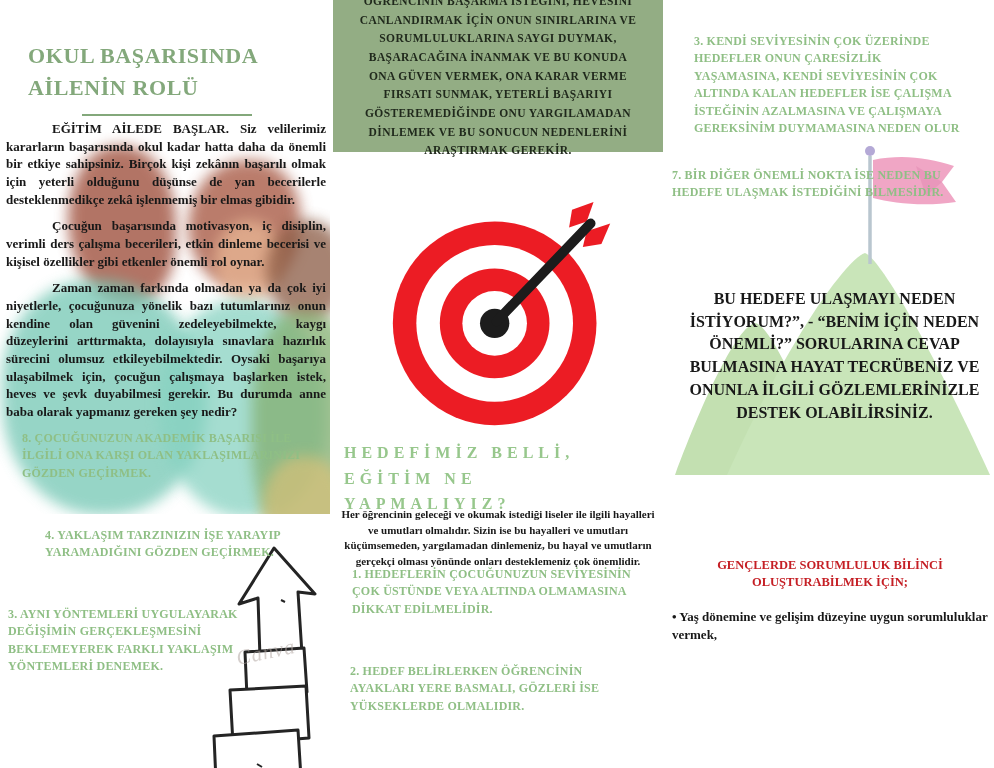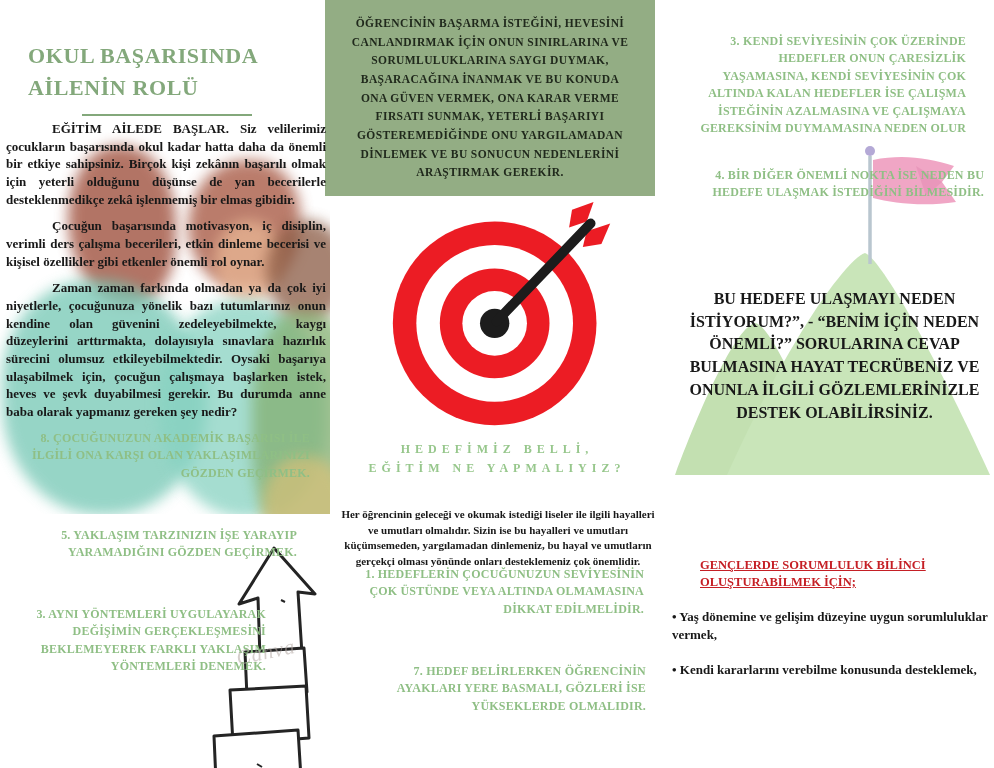--- a/index.html
+++ b/index.html
@@ -20,58 +20,58 @@
   .b-body-left  {left:2px;top:172px;width:205px;height:235px;background:#74c7b4;border-radius:45% 55% 50% 50%;opacity:.75;}
   .b-body-mid   {left:158px;top:192px;width:168px;height:218px;background:#87d2c1;border-radius:50% 50% 45% 55%;opacity:.75;}
   .b-hair-right {left:266px;top:112px;width:82px;height:102px;background:#8a5a43;border-radius:50%;opacity:.75;}
   .b-body-right {left:252px;top:202px;width:115px;height:232px;background:#83af70;border-radius:45% 55% 55% 45%;opacity:.75;}
   .b-accent     {left:262px;top:348px;width:85px;height:112px;background:#d8c078;border-radius:50% 50% 42% 58%;opacity:.7;}
 
   .intro{left:6px;top:120px;width:320px;z-index:2;color:var(--text_black,#181818);
          font-size:13px;font-weight:700;line-height:1.36;text-align:justify;}
   .intro p{margin:0 0 9px 0;text-indent:46px;}
 
-  .green-item{position:absolute;color:var(--green_item,#8fbf85);font-weight:700;text-align:right;
+  .green-item{position:absolute;color:var(--green_item,#8fbf85);font-weight:700;text-align:left;
               line-height:1.45;letter-spacing:.2px;font-size:12px;z-index:2;}
   .li1{left:22px;top:430px;width:288px;}
   .li2{left:45px;top:527px;width:252px;}
   .li3{left:8px; top:606px;width:258px;}
 
   .stairs{left:205px;top:542px;width:140px;height:226px;z-index:1;}
   .watermark{left:236px;top:640px;z-index:3;font-style:italic;font-size:21px;color:#b3a8a4;
              opacity:.55;transform:rotate(-12deg);letter-spacing:1px;}
 
   
-  .intro-box{left:325px;top:0;width:330px;height:196px;background:var(--green_box,#93ad84);
+  .intro-box{left:333px;top:0;width:330px;height:152px;background:var(--green_box,#93ad84);
              display:flex;align-items:center;justify-content:center;box-sizing:border-box;padding:0 24px;}
   .intro-box-text{color:var(--box_text,#20291c);font-size:11.5px;font-weight:700;text-align:center;
                   line-height:1.62;letter-spacing:.4px;}
 
   .target{left:385px;top:198px;width:235px;height:235px;}
 
-  .mid-heading{left:344px;top:440px;width:306px;text-align:center;color:var(--green_heading,#97c78c);
-               font-size:12px;font-weight:700;letter-spacing:5px;line-height:1.6;}
+  .mid-heading{left:344px;top:440px;width:306px;text-align:left;color:var(--green_heading,#97c78c);
+               font-size:16px;font-weight:700;letter-spacing:5px;line-height:1.6;}
   .mid-paragraph{left:336px;top:507px;width:324px;text-align:center;color:var(--text_black,#181818);
                  font-size:11px;font-weight:700;line-height:1.42;}
   .mi1{left:352px;top:566px;width:292px;}
   .mi2{left:350px;top:663px;width:296px;}
 
   
   .ri3{left:694px;top:33px;width:272px;}
   .ri4{left:672px;top:167px;width:312px;}
 
   .mountain{left:675px;top:235px;width:315px;height:240px;z-index:0;}
   .flag{left:858px;top:144px;width:105px;height:122px;z-index:1;}
   .mountain-caption{left:682px;top:288px;width:305px;z-index:2;text-align:center;
                     color:var(--text_black,#181818);font-size:16px;font-weight:700;line-height:1.42;}
 
   .red-block{left:670px;top:398px;width:316px;text-align:center;color:var(--red,#e8232a);
              font-size:16.5px;font-weight:700;line-height:1.52;letter-spacing:.2px;}
-  .red-heading{left:700px;top:557px;width:260px;color:var(--red_dark,#c51f25);
-               font-size:12.5px;font-weight:700;line-height:1.35;text-decoration:underline;}
+  .red-heading{left:700px;top:557px;width:260px;text-align:center;color:var(--red_dark,#c51f25);
+               font-size:12.5px;font-weight:700;line-height:1.35;}
   .bullets{left:672px;top:592px;width:318px;color:var(--text_black,#181818);
            font-size:13px;font-weight:700;line-height:1.42;text-align:left;}
   .bullets .bullet-item{margin:16px 0 2px 0;}
   .bullets .bullet-item::before{content:"\2022  ";}
 </style>
 </head>
 <body>
 
 <div class="page">
 
@@ -83,27 +83,27 @@
     <div class="blob b-hair-mid"></div>
     <div class="blob b-face-mid"></div>
     <div class="blob b-body-left"></div>
     <div class="blob b-body-mid"></div>
     <div class="blob b-hair-right"></div>
     <div class="blob b-body-right"></div>
     <div class="blob b-accent"></div>
   </div>
 
   <div class="abs intro">
-    <p>EĞİTİM AİLEDE BAŞLAR. Siz velilerimiz çocukların başarısında okul kadar hatta daha da önemli bir etkiye sahipsiniz. Birçok kişi zekânın başarılı olmak için yeterli olduğunu düşünse de yan becerilerle desteklenmedikçe zekâ işlenmemiş bir elmas gibidir.</p>
+    <p>EĞİTİM AİLEDE BAŞLAR. Siz velilerimiz kararların başarısında okul kadar hatta daha da önemli bir etkiye sahipsiniz. Birçok kişi zekânın başarılı olmak için yeterli olduğunu düşünse de yan becerilerle desteklenmedikçe zekâ işlenmemiş bir elmas gibidir.</p>
     <p>Çocuğun başarısında motivasyon, iç disiplin, verimli ders çalışma becerileri, etkin dinleme becerisi ve kişisel özellikler gibi etkenler önemli rol oynar.</p>
     <p>Zaman zaman farkında olmadan ya da çok iyi niyetlerle, çocuğunuza yönelik bazı tutumlarınız onun kendine olan güvenini zedeleyebilmekte, kaygı düzeylerini arttırmakta, dolayısıyla sınavlara hazırlık sürecini olumsuz etkileyebilmektedir. Oysaki başarıya ulaşabilmek için, çocuğun çalışmaya başlarken istek, heves ve şevk duyabilmesi gerekir. Bu durumda anne baba olarak yapmanız gereken şey nedir?</p>
   </div>
 
   <div class="green-item li1">8. ÇOCUĞUNUZUN AKADEMİK BAŞARISI İLE İLGİLİ ONA KARŞI OLAN YAKLAŞIMLARINIZI GÖZDEN GEÇİRMEK.</div>
-  <div class="green-item li2">5. YAKLAŞIM TARZINIZIN İŞE YARAYIP YARAMADIĞINI GÖZDEN GEÇİRMEK.</div>
+  <div class="green-item li2">4. YAKLAŞIM TARZINIZIN İŞE YARAYIP YARAMADIĞINI GÖZDEN GEÇİRMEK.</div>
   <div class="green-item li3">3. AYNI YÖNTEMLERİ UYGULAYARAK DEĞİŞİMİN GERÇEKLEŞMESİNİ BEKLEMEYEREK FARKLI YAKLAŞIM YÖNTEMLERİ DENEMEK.</div>
 
   <svg class="abs stairs" viewBox="0 0 140 226" fill="none" stroke="#242424" stroke-width="3" stroke-linejoin="round">
     <path d="M69 6 L110 52 L93 50 L97 112 L55 116 L53 56 L34 62 Z" fill="#ffffff"></path>
     <path d="M40 110 L99 106 L102 150 L42 155 Z" fill="#ffffff"></path>
     <path d="M25 148 L101 144 L104 196 L28 202 Z" fill="#ffffff"></path>
     <path d="M9 194 L93 188 L97 252 L12 262 Z" fill="#ffffff"></path>
     <path d="M12 258 L96 249" stroke-width="7"></path>
     <path d="M76 58 L80 60" stroke-width="2"></path>
     <path d="M52 222 L57 225" stroke-width="2"></path>
@@ -126,40 +126,39 @@
   </svg>
 
   <div class="abs mid-heading">
     <div>HEDEFİMİZ BELLİ,</div>
     <div>EĞİTİM NE YAPMALIYIZ?</div>
   </div>
 
   <div class="abs mid-paragraph">Her öğrencinin geleceği ve okumak istediği liseler ile ilgili hayalleri ve umutları olmalıdır. Sizin ise bu hayalleri ve umutları küçümsemeden, yargılamadan dinlemeniz, bu hayal ve umutların gerçekçi olması yönünde onları desteklemeniz çok önemlidir.</div>
 
   <div class="green-item mi1">1. HEDEFLERİN ÇOCUĞUNUZUN SEVİYESİNİN ÇOK ÜSTÜNDE VEYA ALTINDA OLMAMASINA DİKKAT EDİLMELİDİR.</div>
-  <div class="green-item mi2">7. HEDEF BELİRLERKEN ÖĞRENCİNİN AYAKLARI YERE BASMALI, GÖZLERİ İSE YÜKSEKLERDE OLMALIDIR.</div>
+  <div class="green-item mi2">2. HEDEF BELİRLERKEN ÖĞRENCİNİN AYAKLARI YERE BASMALI, GÖZLERİ İSE YÜKSEKLERDE OLMALIDIR.</div>
 
   <div class="green-item ri3">3. KENDİ SEVİYESİNİN ÇOK ÜZERİNDE HEDEFLER ONUN ÇARESİZLİK YAŞAMASINA, KENDİ SEVİYESİNİN ÇOK ALTINDA KALAN HEDEFLER İSE ÇALIŞMA İSTEĞİNİN AZALMASINA VE ÇALIŞMAYA GEREKSİNİM DUYMAMASINA NEDEN OLUR</div>
-  <div class="green-item ri4">4. BİR DİĞER ÖNEMLİ NOKTA İSE NEDEN BU HEDEFE ULAŞMAK İSTEDİĞİNİ BİLMESİDİR.</div>
+  <div class="green-item ri4">7. BİR DİĞER ÖNEMLİ NOKTA İSE NEDEN BU HEDEFE ULAŞMAK İSTEDİĞİNİ BİLMESİDİR.</div>
 
   <svg class="abs mountain" viewBox="0 0 315 240">
     <path d="M0 240 C 30 160, 62 92, 80 88 C 95 90, 122 152, 162 240 Z" fill="#c3e0b1"></path>
     <path d="M52 240 C 120 90, 175 22, 190 18 C 203 22, 252 102, 315 240 Z" fill="var(--mountain_green,#c9e5b9)"></path>
   </svg>
 
   <svg class="abs flag" viewBox="0 0 105 122">
     <line x1="12" y1="12" x2="12" y2="120" stroke="#b9c6cf" stroke-width="3.5"></line>
     <circle cx="12" cy="7" r="5" fill="#b4a9d6"></circle>
     <path d="M15 16 C 45 10, 70 14, 96 22 L84 38 L98 58 C 65 63, 35 59, 15 54 Z" fill="var(--flag_pink,#f0a6c5)"></path>
     <path d="M58 22 L84 38 L68 52 Z" fill="#e592b6" opacity="0.7"></path>
   </svg>
 
   <div class="abs mountain-caption">BU HEDEFE ULAŞMAYI NEDEN İSTİYORUM?”, - “BENİM İÇİN NEDEN ÖNEMLİ?” SORULARINA CEVAP BULMASINA HAYAT TECRÜBENİZ VE ONUNLA İLGİLİ GÖZLEMLERİNİZLE DESTEK OLABİLİRSİNİZ.</div>
 
 
   <div class="abs red-heading">GENÇLERDE SORUMLULUK BİLİNCİ OLUŞTURABİLMEK İÇİN;</div>
 
   <div class="abs bullets">
     <div class="bullet-item">Yaş dönemine ve gelişim düzeyine uygun sorumluluklar vermek,</div>
-    <div class="bullet-item">Kendi kararlarını verebilme konusunda desteklemek,</div>
   </div>
 
 </div>
 
 </body></html>

